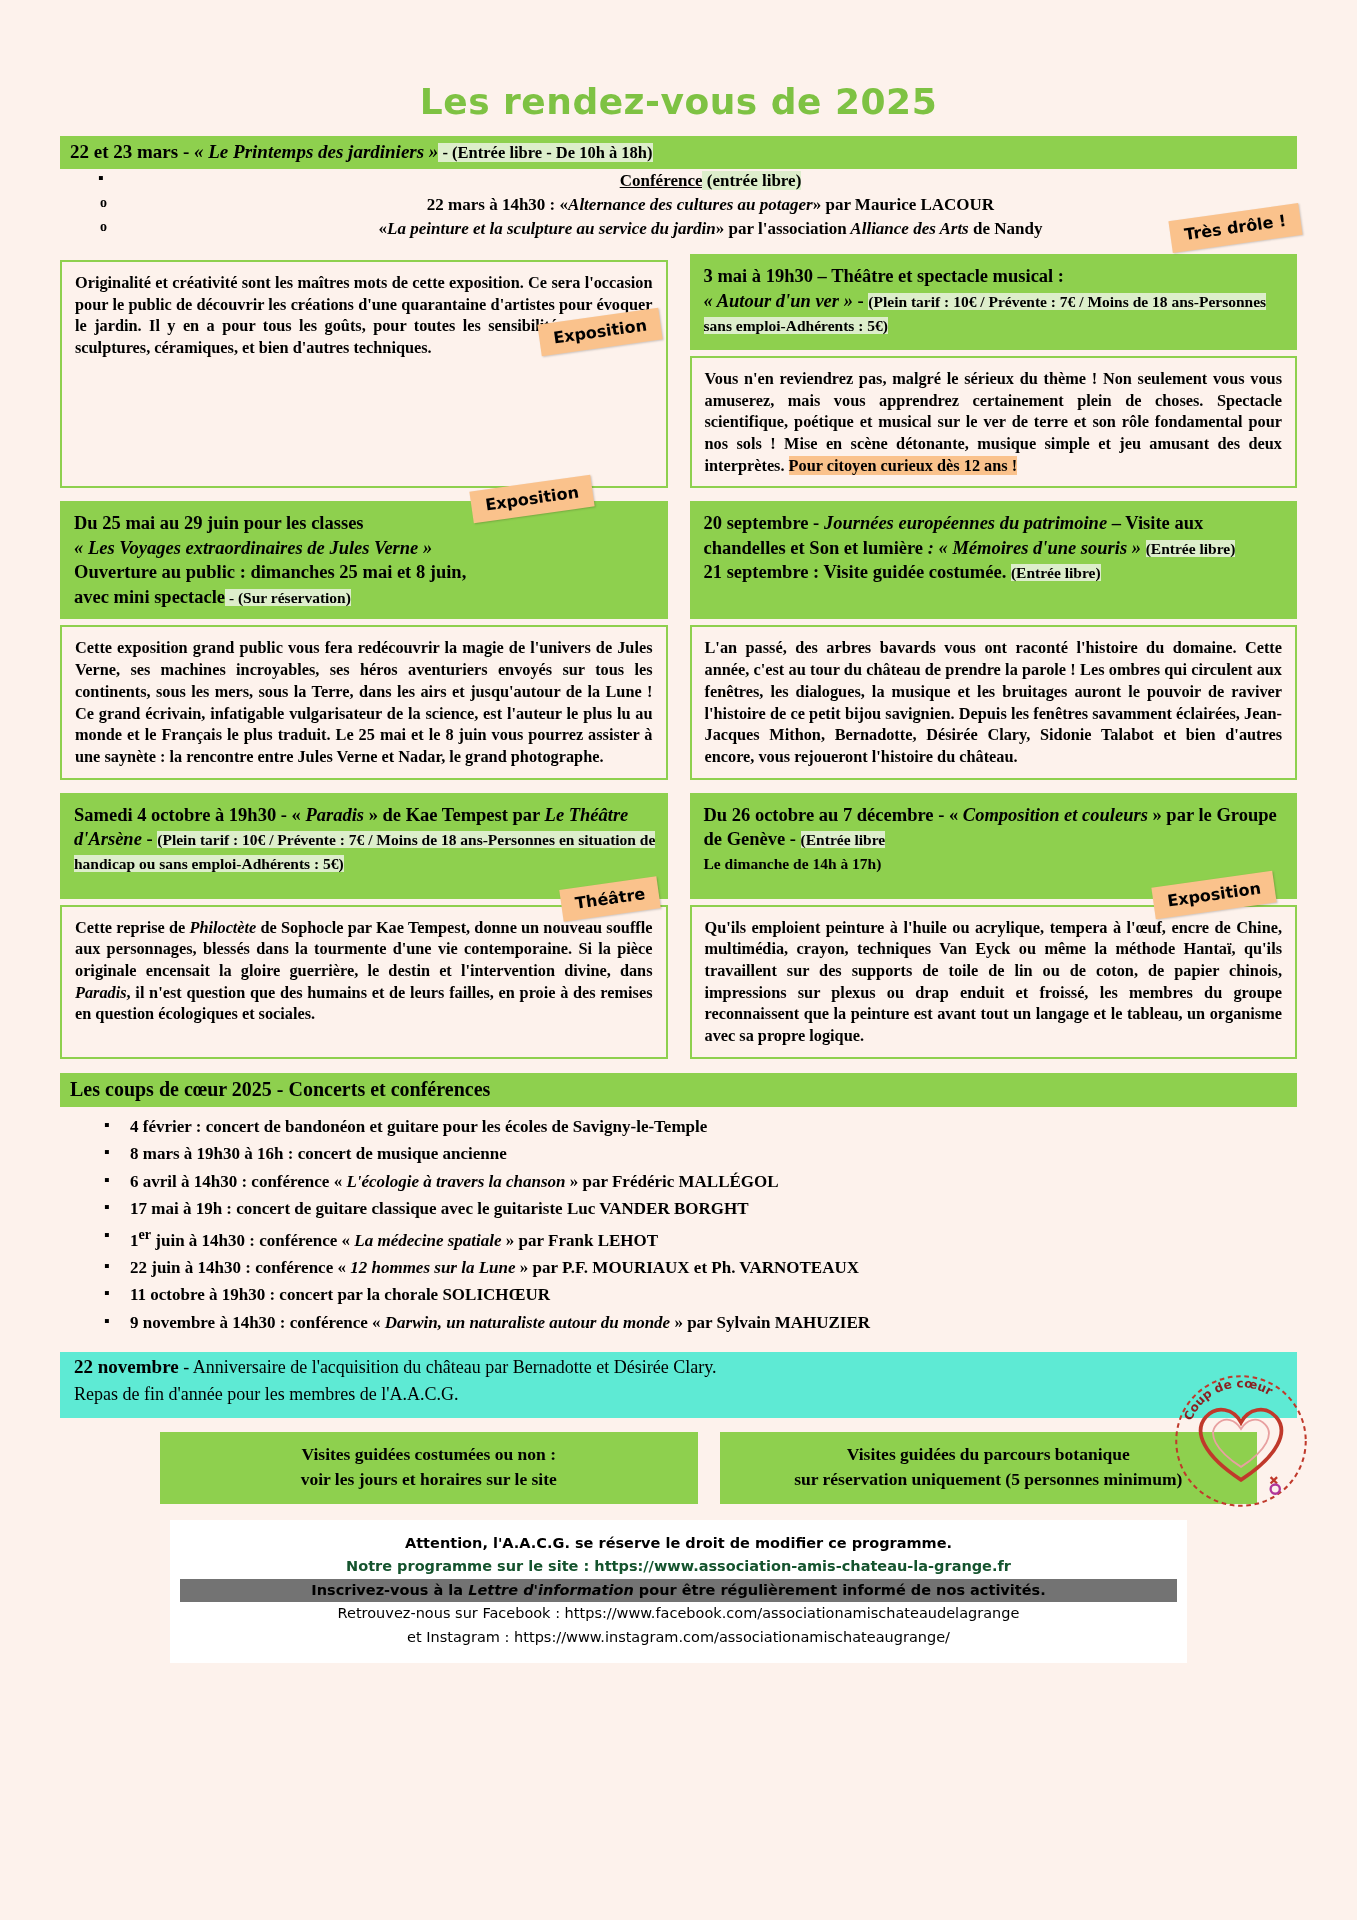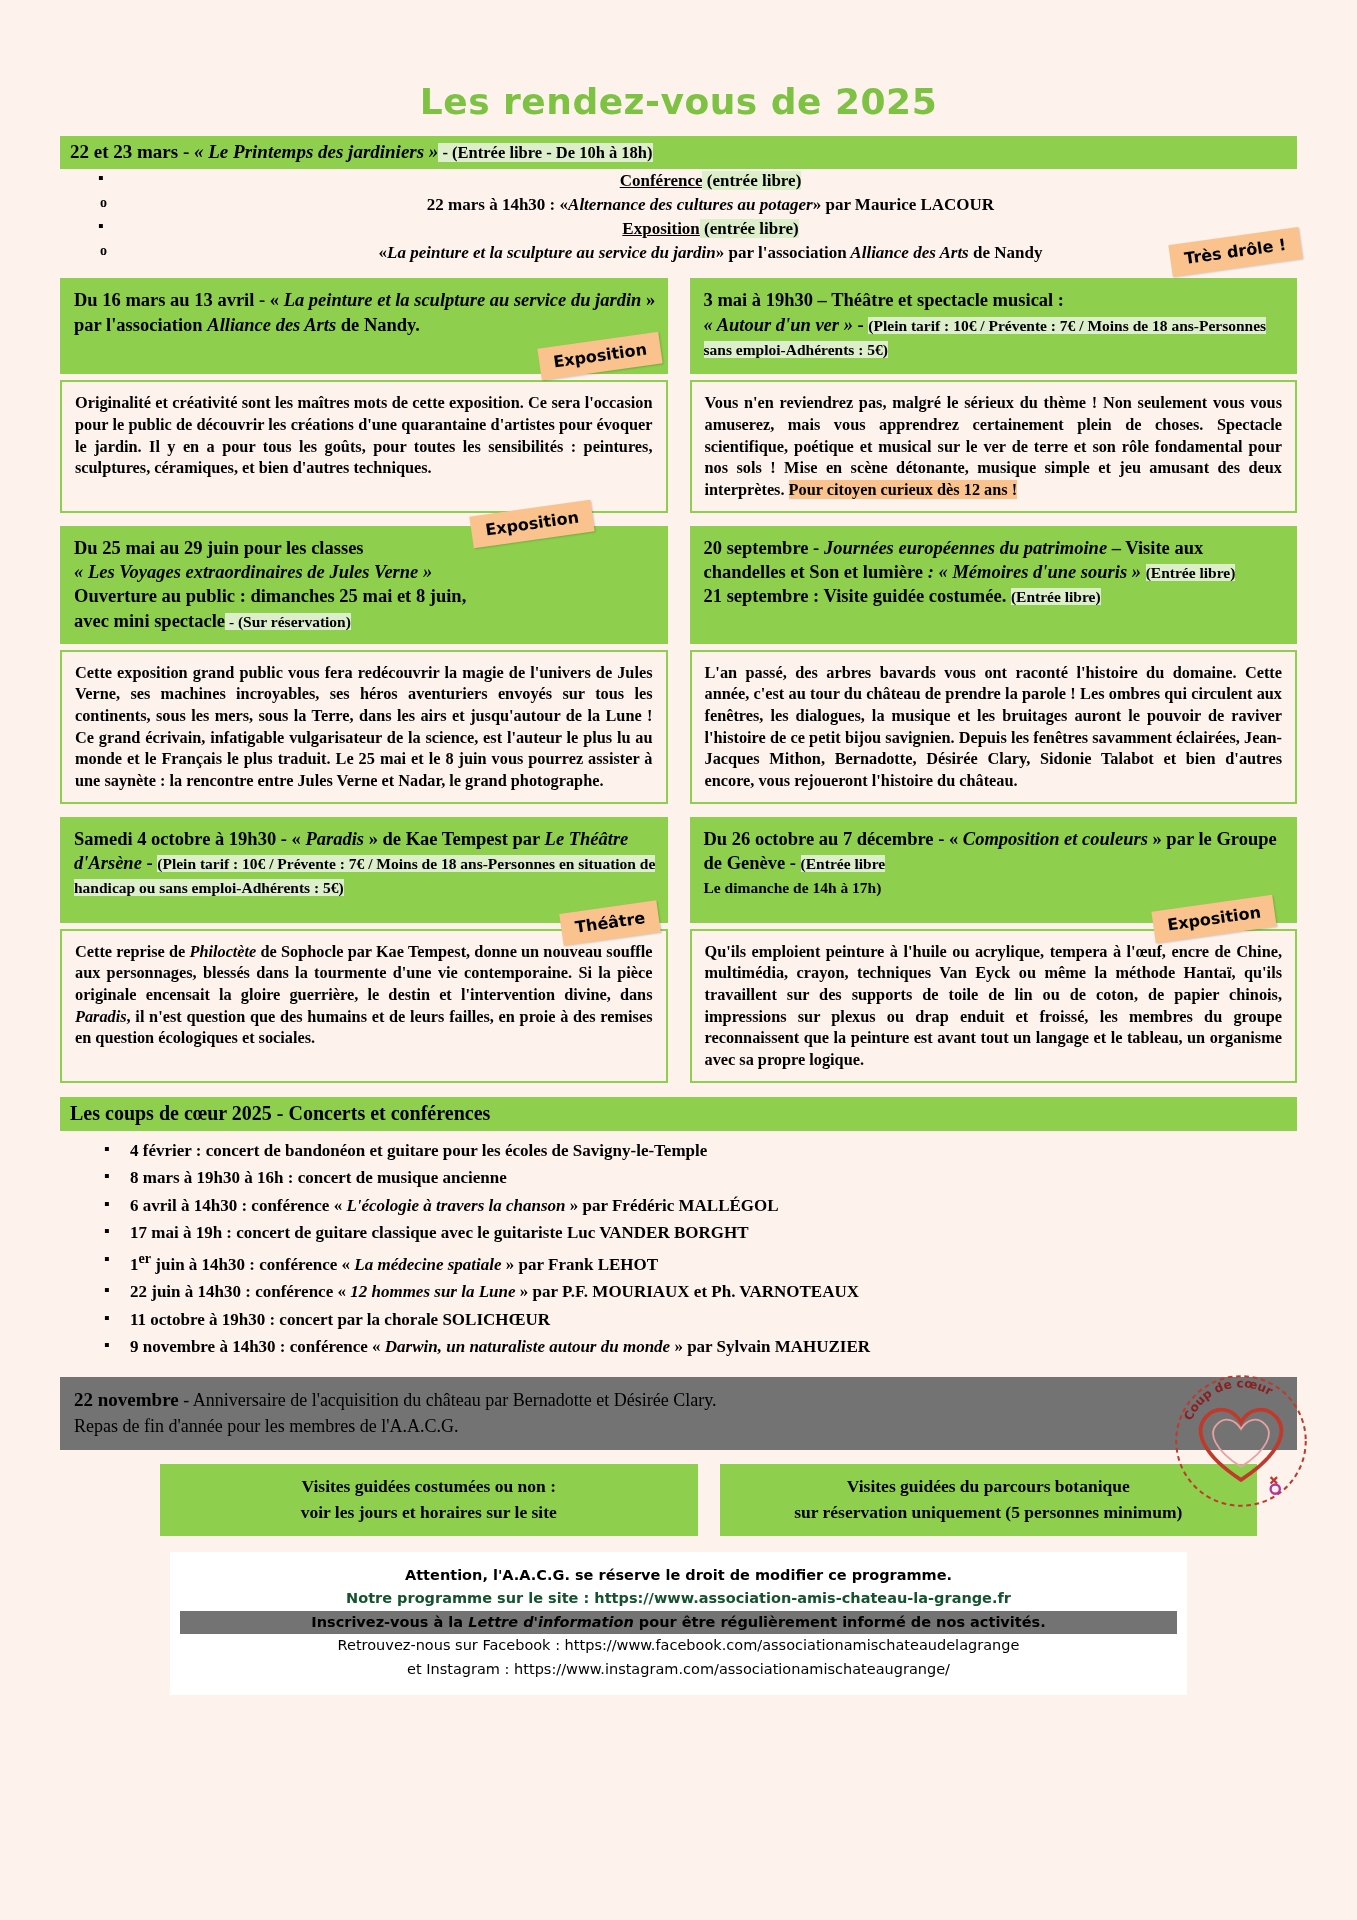--- a/index.html
+++ b/index.html
@@ -115,23 +115,23 @@
   
   .stamp {
     position: absolute;
     right: 42px; top: 1330px;
     width: 148px; height: 148px;
     z-index: 6;
   }
 
   
   .nov-banner {
-    background: #737373;
+    background: #5eead4;
     margin-top: 16px;
-    padding: 9px 12px 11px 14px;
+    padding: 1px 12px 11px 14px;
     font-size: 18px;
     line-height: 1.45;
   }
   .nov-banner b { font-size: 19px; }
 
   
   .visits { display: flex; gap: 22px; margin-top: 14px; }
   .visit-box {
     flex: 1; background: #8ed04e;
     text-align: center;
@@ -169,34 +169,28 @@
     <span>22 et 23 mars</span><span> - </span><span class="ital">« Le Printemps des jardiniers »</span><span class="small"> - (Entrée libre - De 10h à 18h)</span>
   </div>
 
   <ul class="blist">
     <li class="sq">
       <span class="u">Conférence</span><span class="hl"> (entrée libre)</span>
     </li>
     <li class="ci">
       <span>22 mars à 14h30 : «</span><span class="ital">Alternance des cultures au potager</span><span>» par Maurice LACOUR</span>
     </li>
-    <li class="sq">
-      <span class="u">Exposition</span><span class="hl"> (entrée libre)</span>
-    </li>
     <li class="ci">
       <span>«</span><span class="ital">La peinture et la sculpture au service du jardin</span><span>» par l'association</span><span class="ital"> Alliance des Arts</span><span> de Nandy</span>
     </li>
   </ul>
 
   <div class="row">
     <div class="col">
       <div class="tag rot-n" style="right:6px; top:62px;">Exposition</div>
-      <div class="card-head">
-        <span>Du 16 mars au 13 avril</span><span> - « </span><span class="ital">La peinture et la sculpture au service du jardin</span><span> » par l'association </span><span class="ital">Alliance des Arts</span><span> de Nandy.</span>
-      </div>
       <div class="card-body">Originalité et créativité sont les maîtres mots de cette exposition. Ce sera l'occasion pour le public de découvrir les créations d'une quarantaine d'artistes pour évoquer le jardin. Il y en a pour tous les goûts, pour toutes les sensibilités : peintures, sculptures, céramiques, et bien d'autres techniques.</div>
     </div>
 
     <div class="col">
       <div class="tag rot-n" style="right:-4px; top:-42px;">Très drôle !</div>
       <div class="card-head">
         <span>3 mai à 19h30</span><span> – Théâtre et spectacle musical :</span><br>
         <span class="ital">« Autour d'un ver »</span><span> - </span><span class="small hl">(Plein tarif : 10€ / Prévente : 7€ / Moins de 18 ans-Personnes sans emploi-Adhérents : 5€)</span>
       </div>
       <div class="card-body"><span>Vous n'en reviendrez pas, malgré le sérieux du thème ! Non seulement vous vous amuserez, mais vous apprendrez certainement plein de choses. Spectacle scientifique, poétique et musical sur le ver de terre et son rôle fondamental pour nos sols ! Mise en scène détonante, musique simple et jeu amusant des deux interprètes. </span><span class="orange">Pour citoyen curieux dès 12 ans !</span></div>

